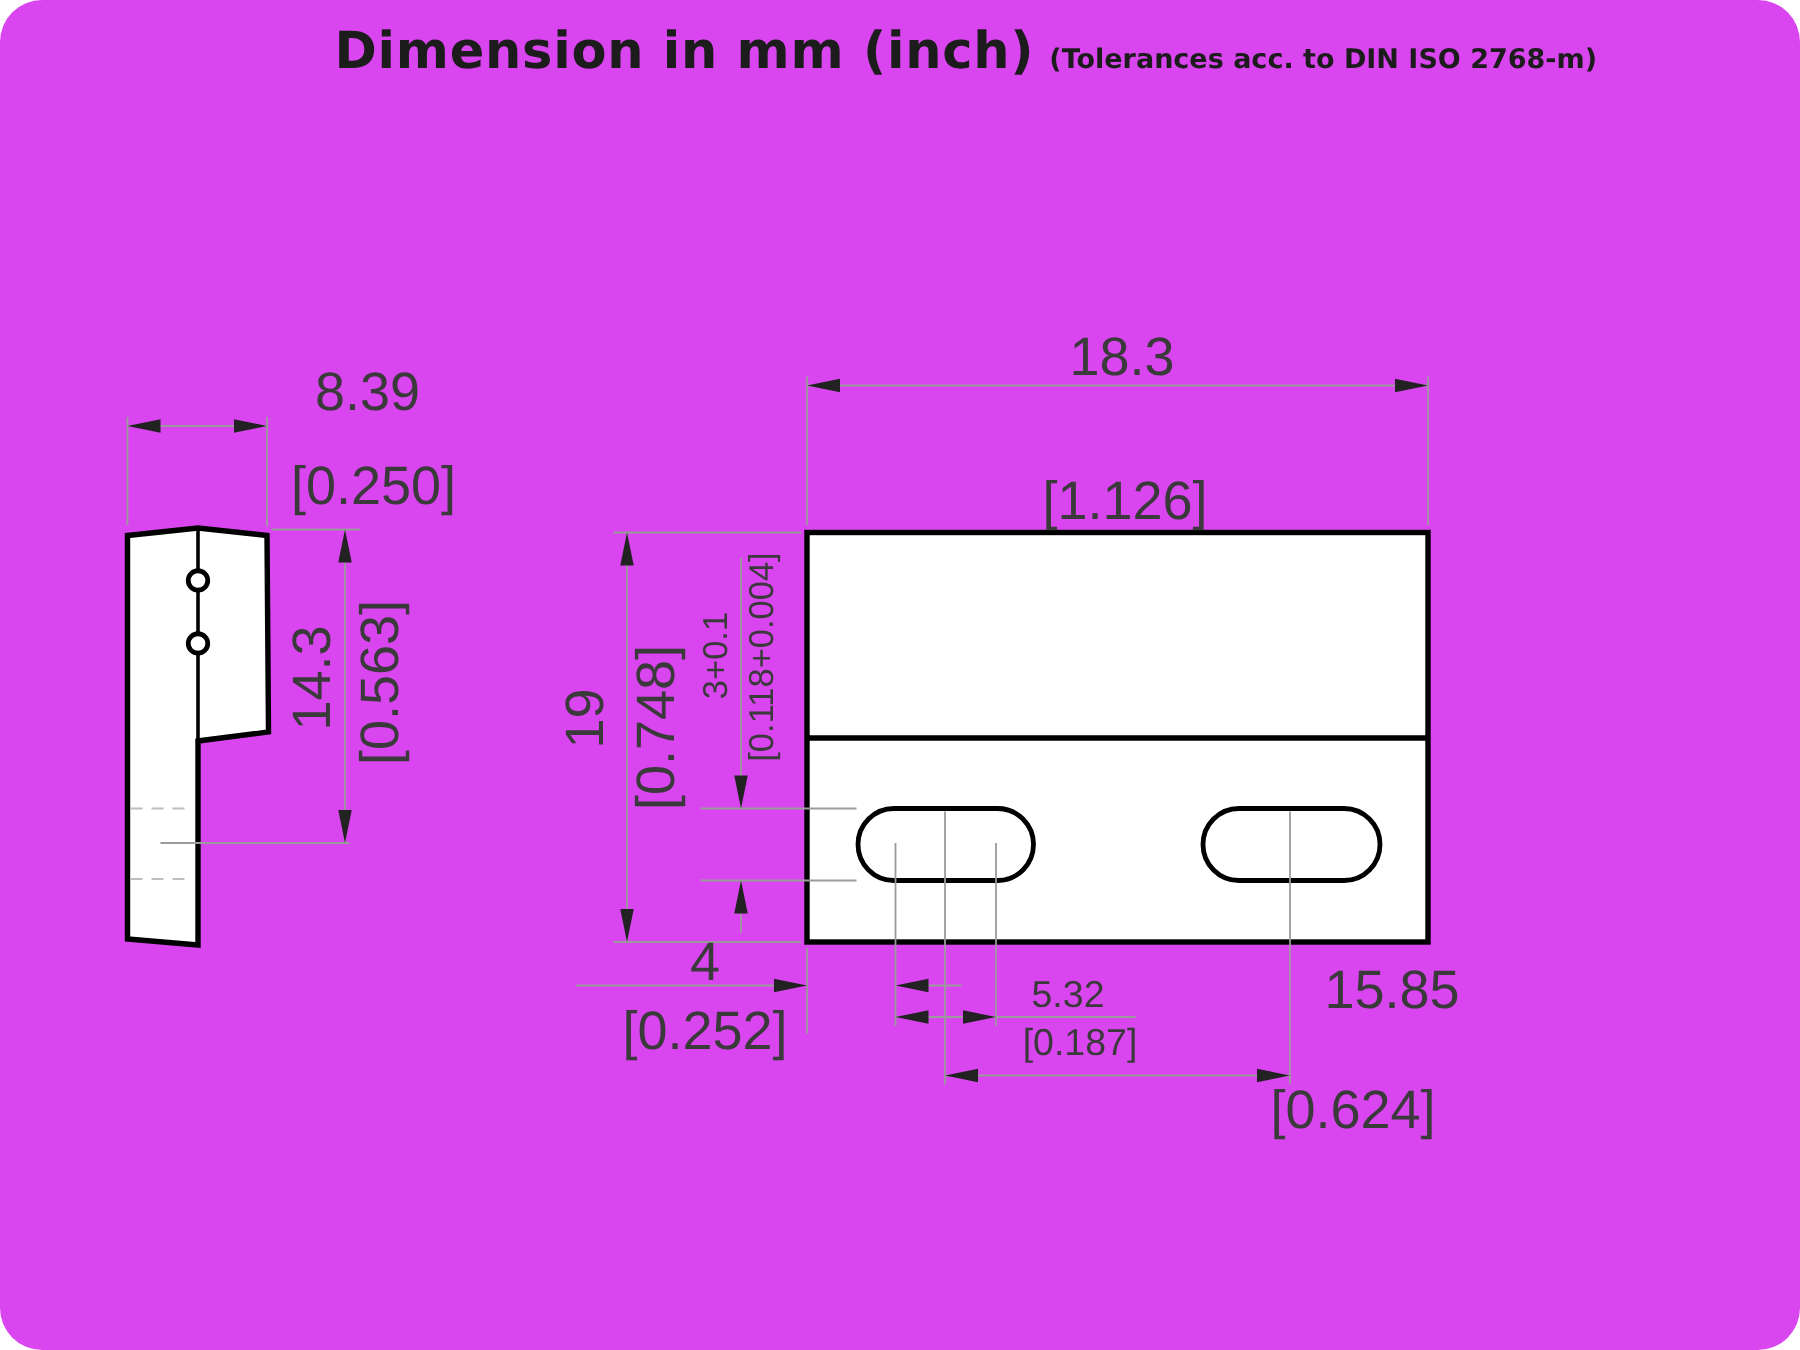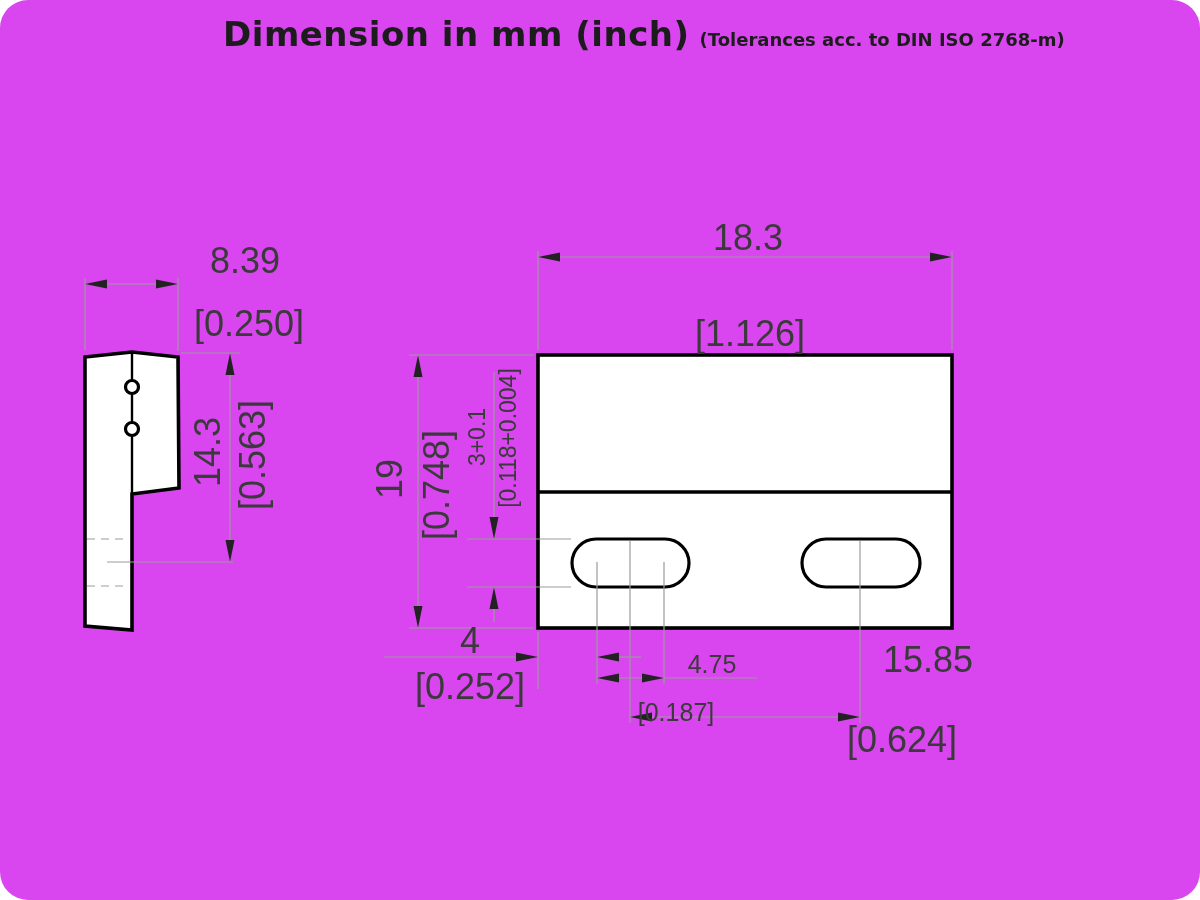--- a/index.html
+++ b/index.html
@@ -165,19 +165,19 @@
 
   <div class="dim v" style="left:390px;top:479px;">19</div>
   <div class="dim v" style="left:437px;top:485px;">[0.748]</div>
 
   <div class="dim v tol" style="left:477px;top:437px;">3+0.1</div>
   <div class="dim v tol" style="left:508px;top:438px;">[0.118+0.004]</div>
 
   <div class="dim" style="left:470px;top:641px;">4</div>
   <div class="dim" style="left:470px;top:687px;">[0.252]</div>
 
-  <div class="dim small" style="left:712px;top:664px;">4.75</div>
-  <div class="dim small" style="left:676px;top:696px;margin-top:16px;">[0.187]</div>
+  <div class="dim small" style="left:712px;top:664px;">5.32</div>
+  <div class="dim small" style="left:720px;top:696px;">[0.187]</div>
 
   <div class="dim" style="left:928px;top:660px;">15.85</div>
   <div class="dim" style="left:902px;top:740px;">[0.624]</div>
 
 </div>
 
 </body></html>

